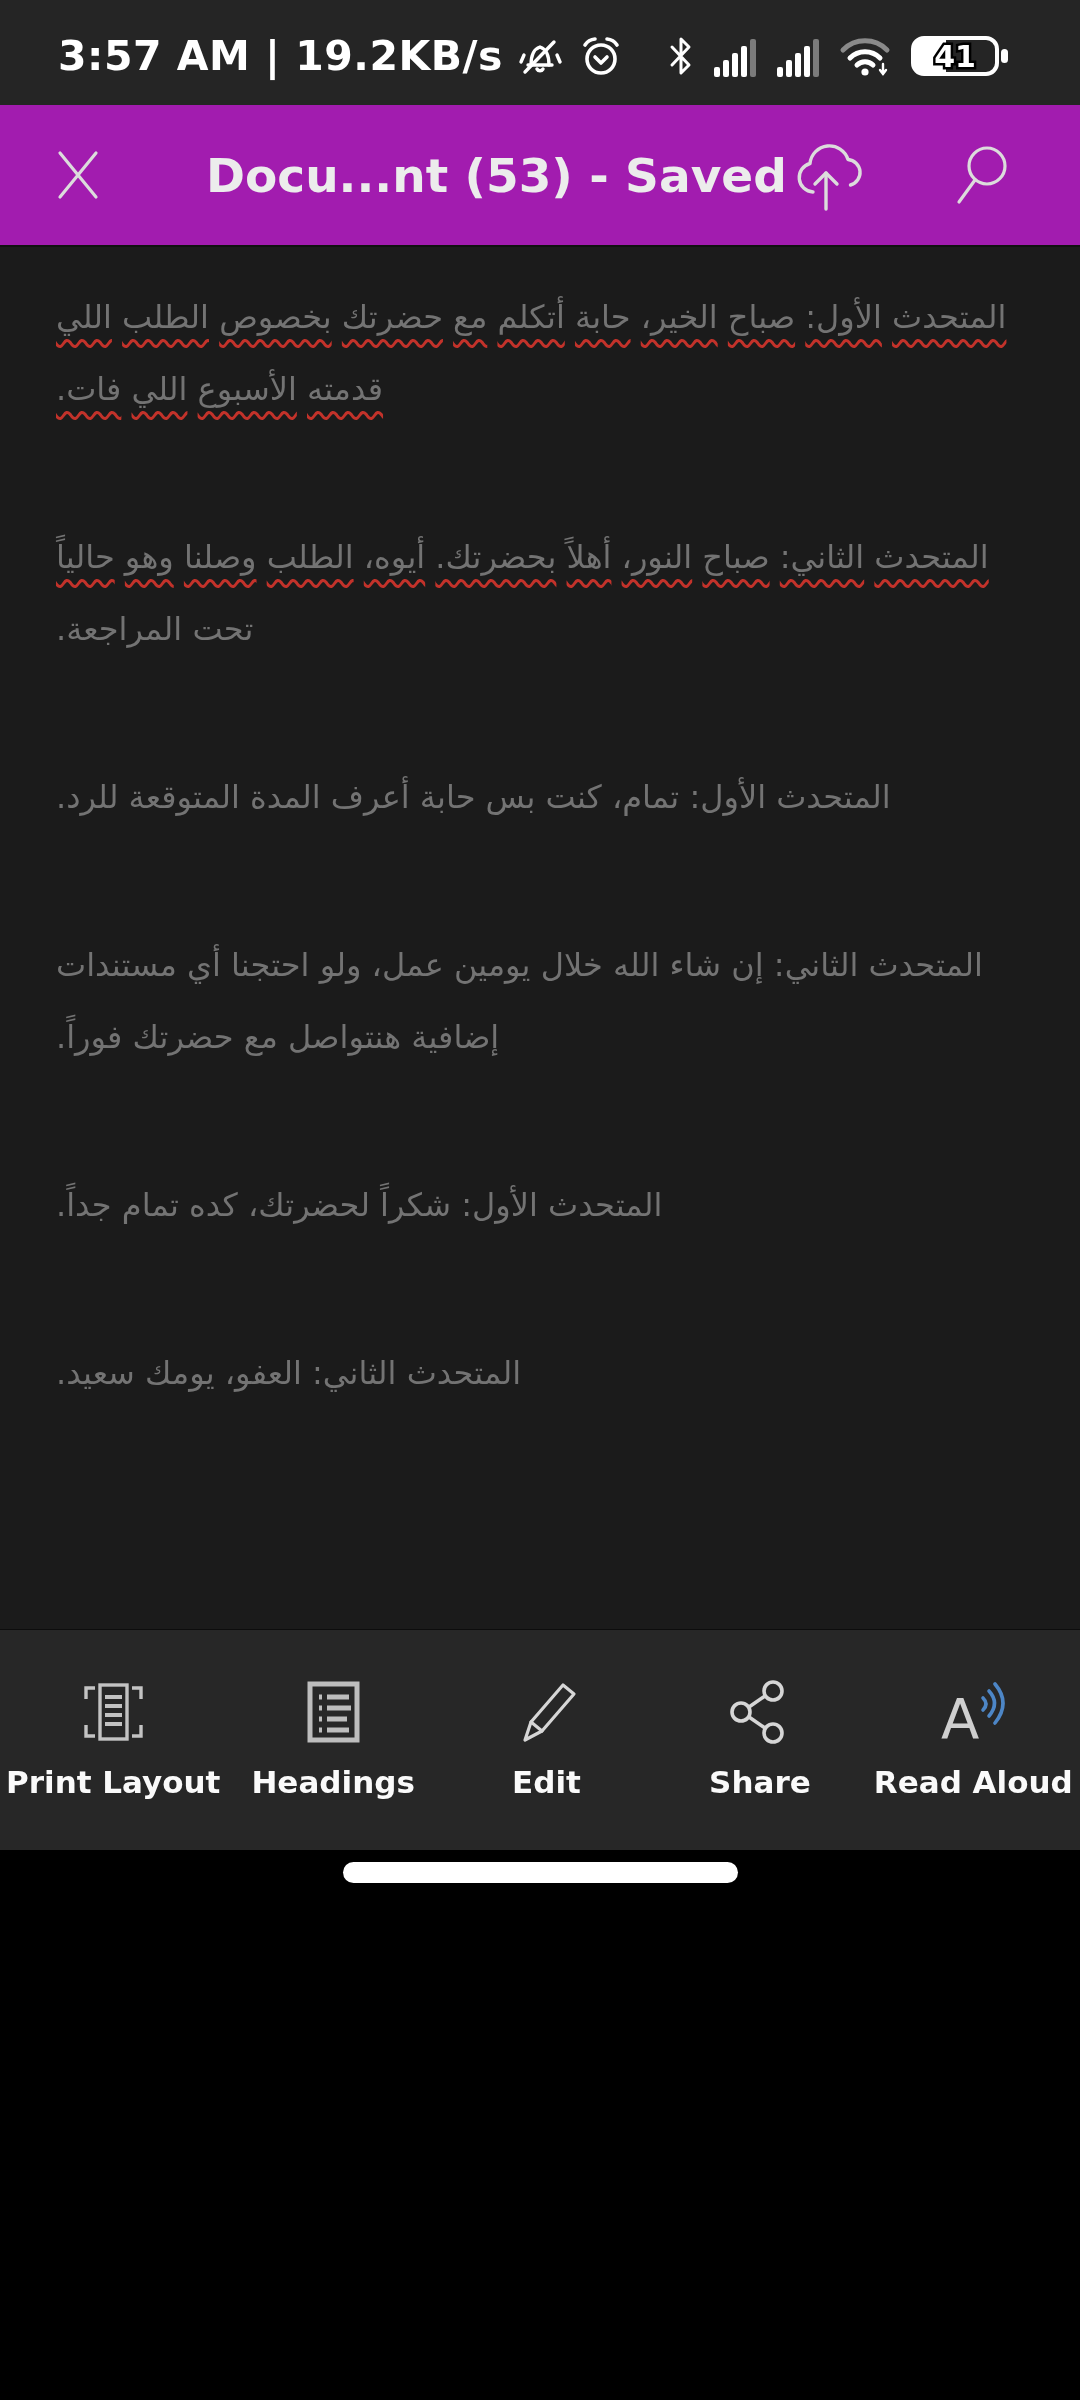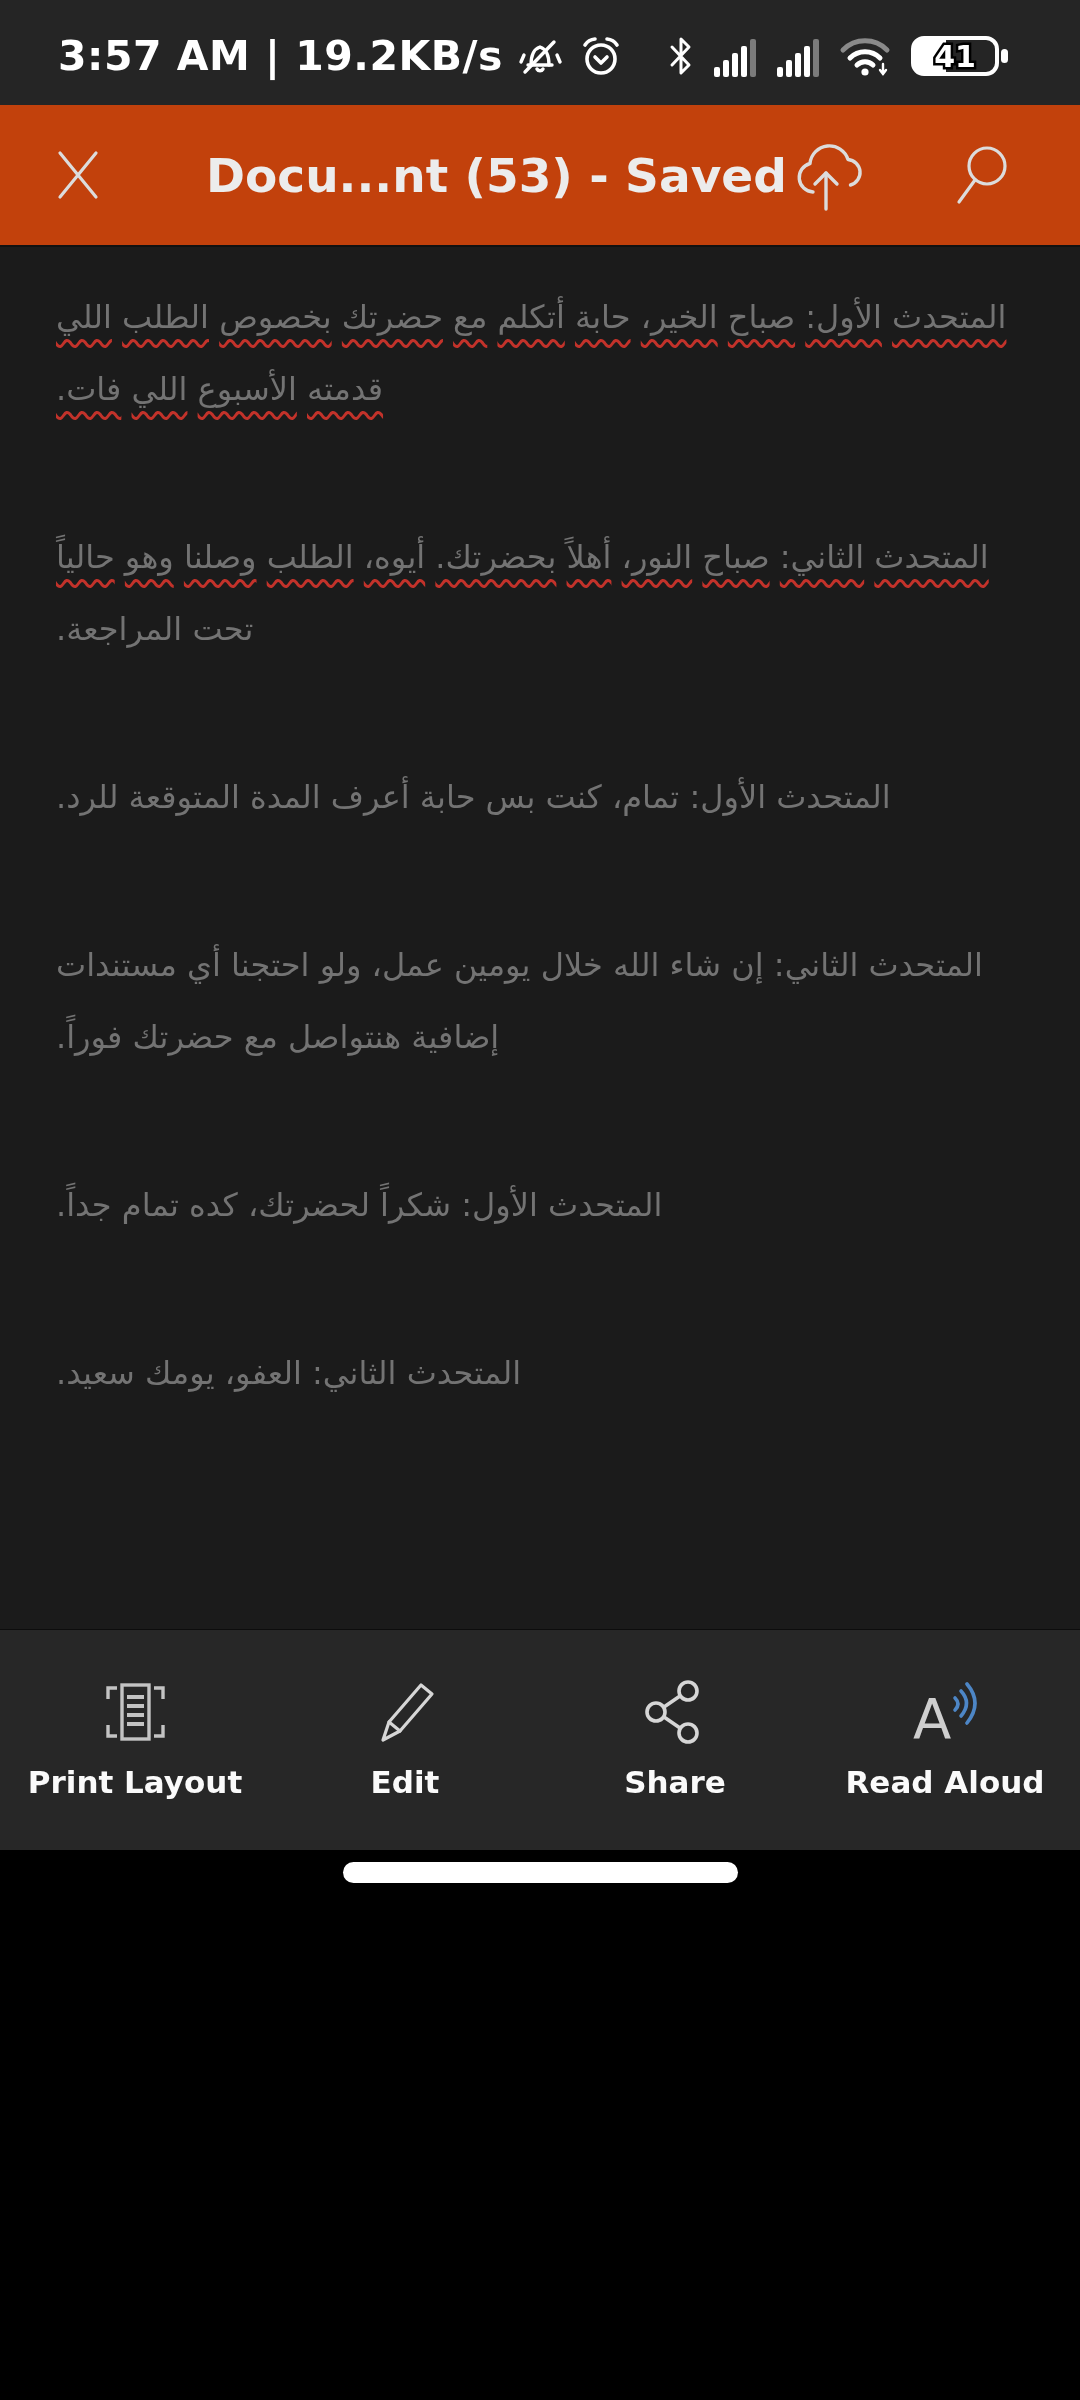--- a/index.html
+++ b/index.html
@@ -7,21 +7,21 @@
   .phone{position:relative;width:1080px;height:1895px;background:#1b1b1b;display:flex;flex-direction:column;overflow:hidden;}
 
   
   .status-bar{height:105px;background:#252525;display:flex;align-items:center;padding:6px 70px 0 58px;box-sizing:border-box;color:#fff;}
   .sb-left{display:flex;align-items:center;gap:14px;}
   .sb-time{font-size:41px;font-weight:700;letter-spacing:.5px;font-family:"DejaVu Sans",sans-serif;}
   .sb-right{margin-left:auto;display:flex;align-items:center;gap:17px;}
   .sb-icon{display:flex;align-items:center;}
 
   
-  .header{height:140px;background:#c2410c;display:flex;align-items:center;padding:0 64px 0 48px;box-sizing:border-box;}
+  .header{height:140px;background:#a21caf;display:flex;align-items:center;padding:0 64px 0 48px;box-sizing:border-box;}
   .title{margin-left:98px;font-size:47px;font-weight:600;color:#ececec;white-space:nowrap;font-family:"DejaVu Sans",sans-serif;}
   .header-actions{margin-left:auto;display:flex;align-items:center;gap:86px;}
   .icon-btn{display:flex;align-items:center;justify-content:center;background:none;border:none;padding:0;cursor:pointer;}
 
   
   .document{flex:1;background:#1b1b1b;border-top:2px solid #111;padding:34px 56px 0 56px;box-sizing:border-box;
             direction:rtl;text-align:left;font-family:"DejaVu Sans",sans-serif;font-size:32px;color:#737373;line-height:2.25;overflow:hidden;}
   .para{margin:0 0 96px 0;}
   .sq{text-decoration-line:underline;text-decoration-style:wavy;text-decoration-color:#c3322a;
       text-decoration-thickness:2.5px;text-underline-offset:11px;text-decoration-skip-ink:none;}
@@ -162,20 +162,32 @@
           <path d="M9 23 V12 H18"></path>
           <path d="M55 12 H64 V23"></path>
           <path d="M9 49 V60 H18"></path>
           <path d="M64 49 V60 H55"></path>
         </svg>
       </span>
       <span class="tool-label">Print Layout</span>
     </button>
     <button class="tool">
       <span>
+        <svg width="72" height="72" viewBox="0 0 72 72" fill="none" stroke="#bdbdbd">
+          <rect x="13" y="8" width="47" height="56" stroke-width="5"></rect>
+          <path d="M22 21 h3 M30 21 h22" stroke-width="5"></path>
+          <path d="M22 32 h3 M30 32 h24" stroke-width="5"></path>
+          <path d="M22 43 h3 M30 43 h20" stroke-width="5"></path>
+          <path d="M22 54 h3 M30 54 h22" stroke-width="5"></path>
+        </svg>
+      </span>
+      <span class="tool-label">Headings</span>
+    </button>
+    <button class="tool">
+      <span>
         <svg width="72" height="72" viewBox="0 0 72 72" fill="none" stroke="#d6d6d6" stroke-width="3.2" stroke-linejoin="round" stroke-linecap="round">
           <path d="M14 64 L20 46 L52 9 L63 18 L31 55 L14 64 Z"></path>
           <path d="M20 46 L31 55"></path>
         </svg>
       </span>
       <span class="tool-label">Edit</span>
     </button>
     <button class="tool">
       <span>
         <svg width="72" height="72" viewBox="0 0 72 72" fill="none" stroke="#d6d6d6" stroke-width="3.6">

